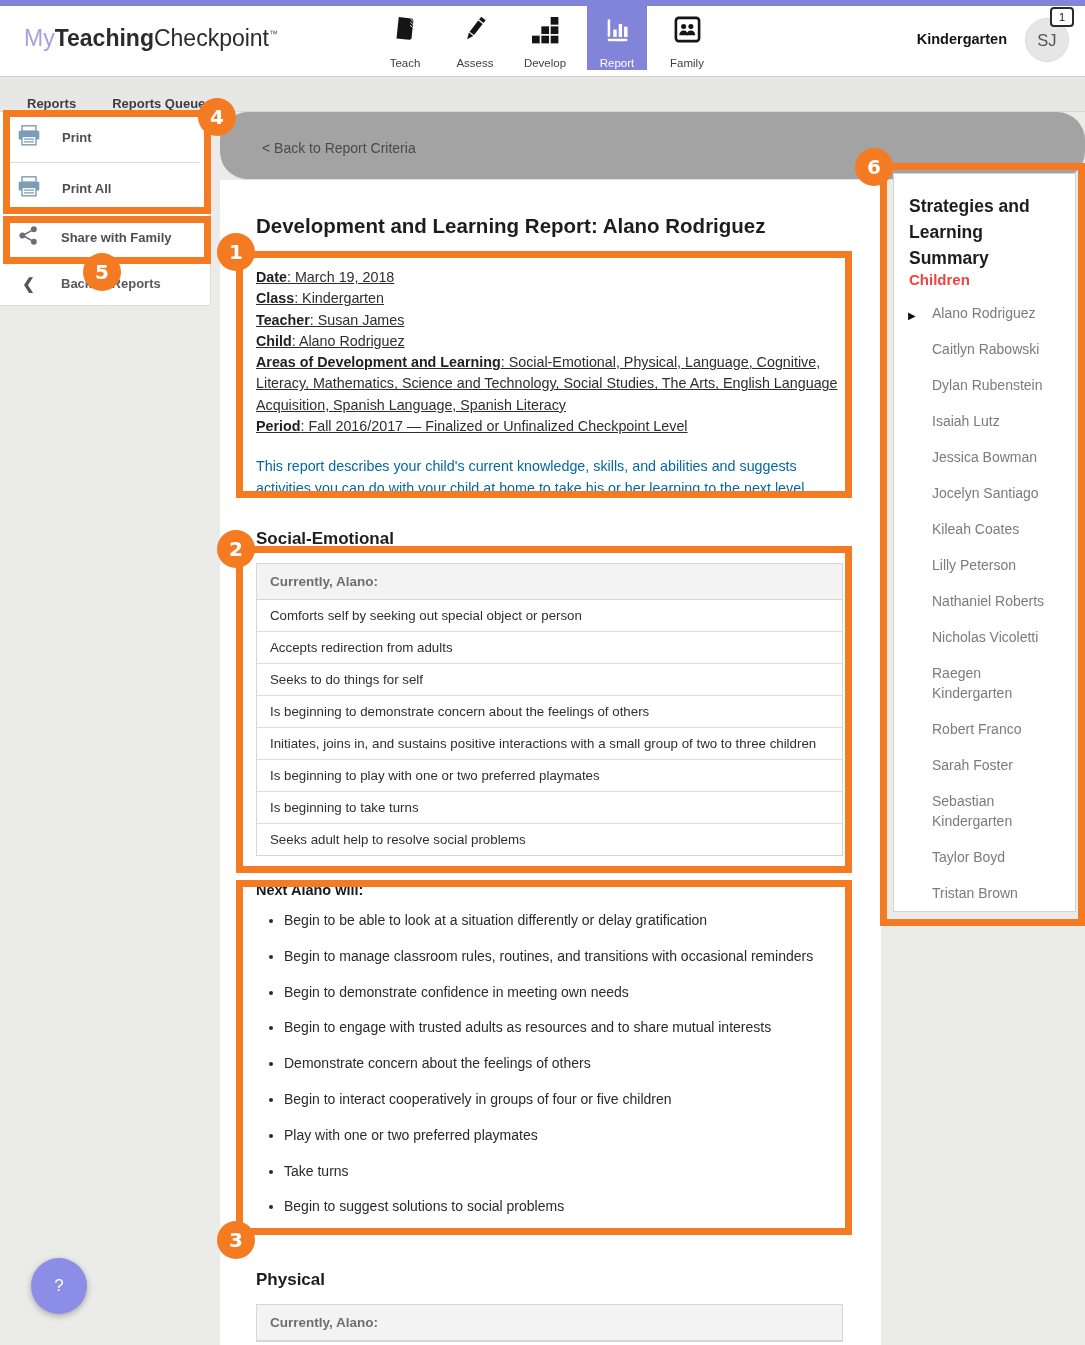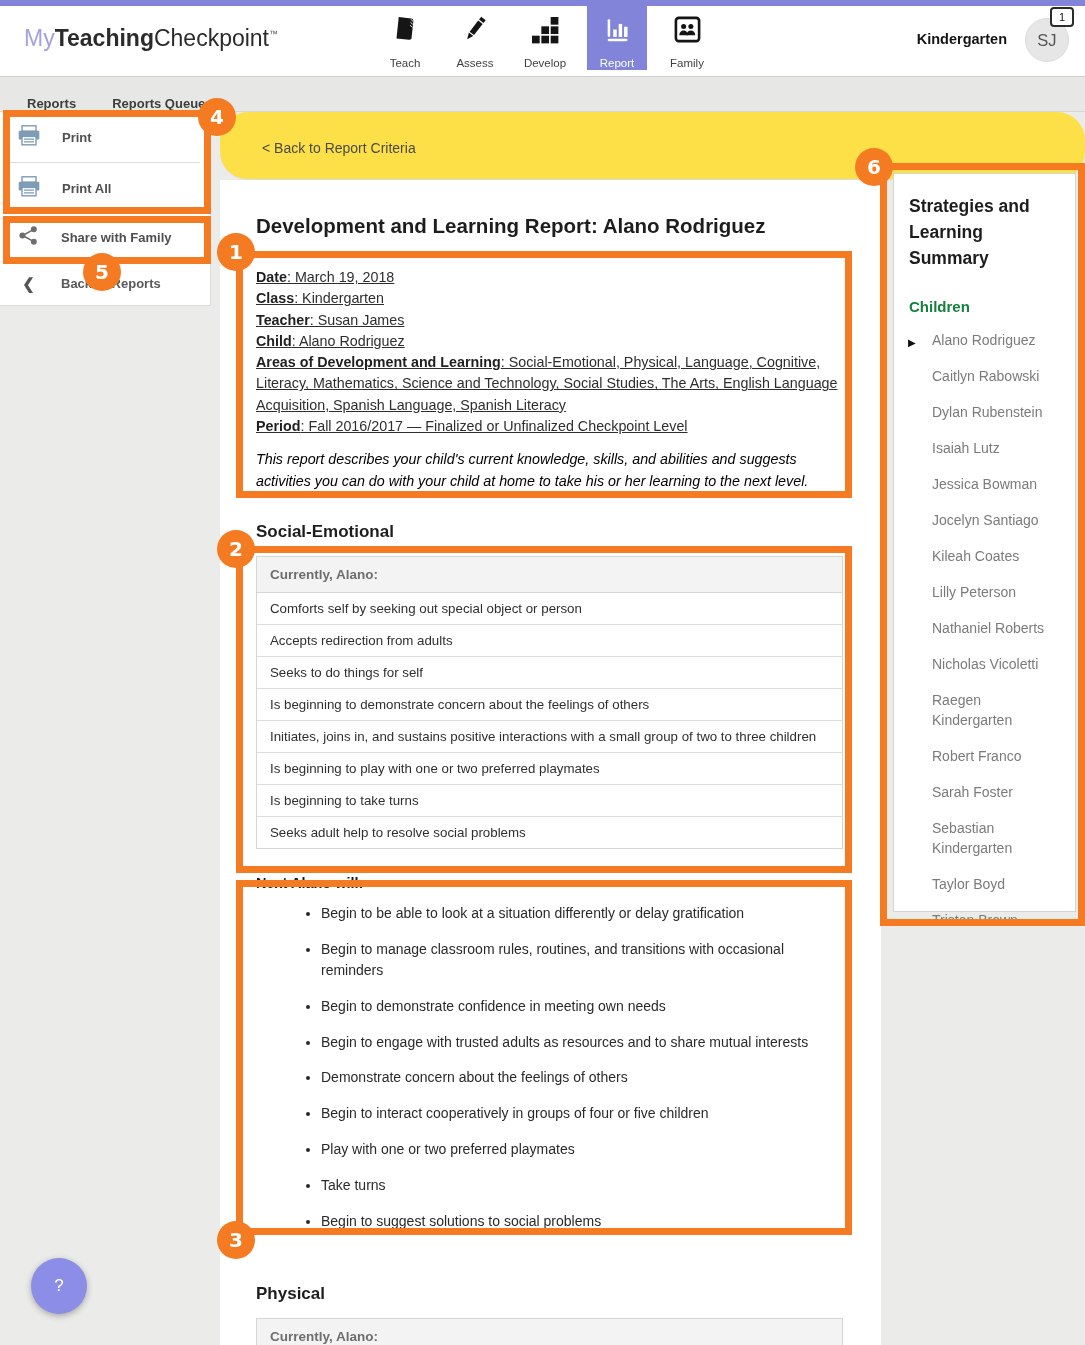--- a/index.html
+++ b/index.html
@@ -37,44 +37,44 @@
   .sidebar{position:absolute;left:0;top:112px;width:211px;background:#fff;
            border-right:1px solid #ddd;border-bottom:1px solid #ddd;box-sizing:border-box;z-index:2;}
   .side-row{height:50px;display:flex;align-items:center;gap:22px;padding-left:18px;
             font-size:13px;font-weight:bold;color:#4f4f4f;cursor:pointer;}
   .side-row.short{height:48px;}
   .side-row.back{height:43px;color:#5a5a5a;}
   .side-div{height:1px;background:#ddd;margin:0 10px;}
   .chev{font-size:15px;color:#555;font-weight:bold;width:21px;text-align:center;}
 
   
-  .backbar{position:absolute;left:220px;top:112px;width:865px;height:68px;background:#fde047;
+  .backbar{position:absolute;left:220px;top:112px;width:865px;height:68px;background:#a3a3a3;
            border-bottom:1px solid #ddd;box-sizing:border-box;z-index:1;border-radius:28px;}
   .backlink{display:inline-block;margin:28px 0 0 42px;font-size:14px;color:#4a4a4a;cursor:pointer;}
   .main{position:absolute;left:220px;top:180px;width:661px;height:1165px;background:#fff;
         box-sizing:border-box;padding:0 38px 0 36px;z-index:1;}
   .rtitle{margin-top:34px;font-size:20.5px;font-weight:bold;color:#1d1d1d;}
   .meta{margin-top:29px;font-size:14.3px;line-height:21.3px;color:#2e2e2e;text-decoration:underline;}
   .meta strong{color:#1f1f1f;}
-  .intro{margin-top:12px;font-size:14.3px;line-height:21.3px;color:#000000;font-style:italic;}
+  .intro{margin-top:19px;font-size:14.3px;line-height:21.3px;color:#0369a1;}
   .sect-h{margin-top:30px;font-size:17px;font-weight:bold;color:#1d1d1d;}
   .rtable{margin-top:14px;border:1px solid #d6d6d6;background:#fff;}
   .rt-head{background:#f3f3f3;color:#6e6e6e;font-weight:bold;font-size:13.5px;
            padding:10px 13px;border-bottom:1px solid #d6d6d6;}
   .rt-row{font-size:13.3px;color:#2f2f2f;padding:8px 13px;border-bottom:1px solid #dcdcdc;}
   .rt-row:last-child{border-bottom:none;}
   .next-h{margin-top:26px;font-size:14.5px;font-weight:bold;color:#1a1a1a;}
   .bullets{margin:12px 0 0 0;padding-left:28px;}
-  .bullets li{font-size:14px;line-height:21.3px;color:#2a2a2a;margin-bottom:14.5px;margin-left:37px;}
+  .bullets li{font-size:14px;line-height:21.3px;color:#2a2a2a;margin-bottom:14.5px;}
 
   
   .summary{position:absolute;left:893px;top:173px;width:183px;height:739px;background:#fff;
            border:1px solid #d4d4d4;box-sizing:border-box;padding:19px 12px 0 15px;z-index:1;}
   .sum-title{font-size:17.5px;line-height:26px;font-weight:bold;color:#1d1d1d;}
-  .sum-children-label{margin-top:27px;font-size:15px;font-weight:bold;color:#15803d;}
+  .sum-children-label{margin-top:0;font-size:15px;font-weight:bold;color:#ef4444;}
   .children{list-style:none;margin:15px 0 0 0;padding:0;}
   .children li{position:relative;padding-left:23px;font-size:14px;line-height:20px;
                color:#7b7b7b;margin-bottom:16px;cursor:pointer;}
   .children li .tri{position:absolute;left:-1px;top:3px;font-size:10px;color:#111;visibility:hidden;}
   .children li.active .tri{visibility:visible;}
 
   
   .cbox{position:absolute;border:7px solid #f47b21;box-sizing:border-box;z-index:5;}
   .cnum{position:absolute;width:38px;height:38px;border-radius:50%;background:#f47b21;color:#fff;
         font-weight:bold;font-size:20px;display:flex;align-items:center;justify-content:center;

